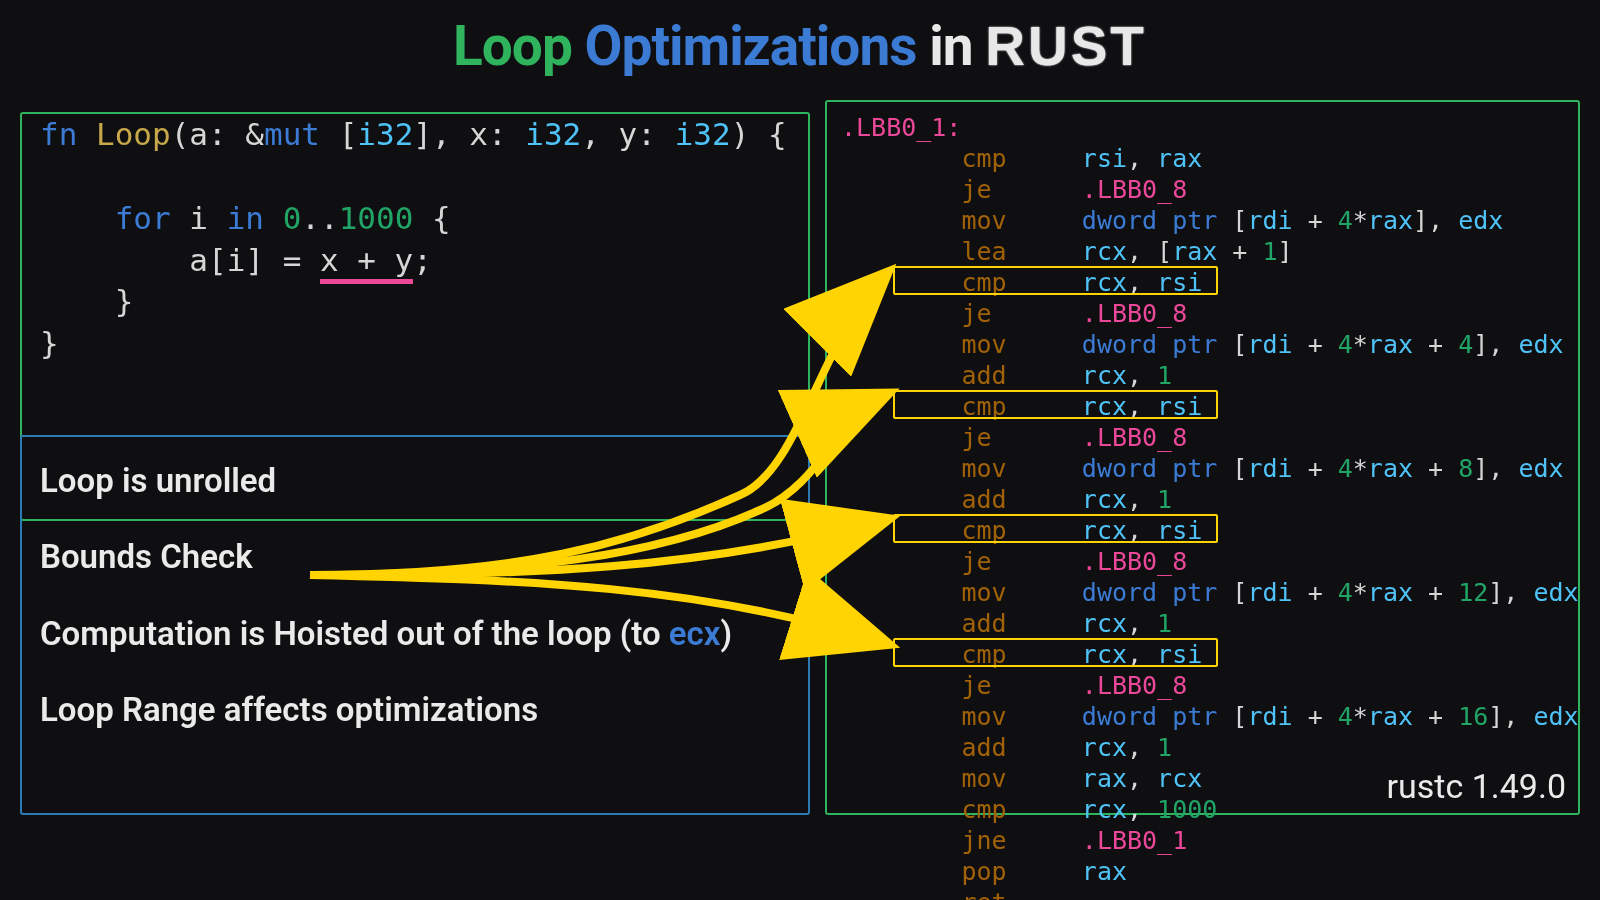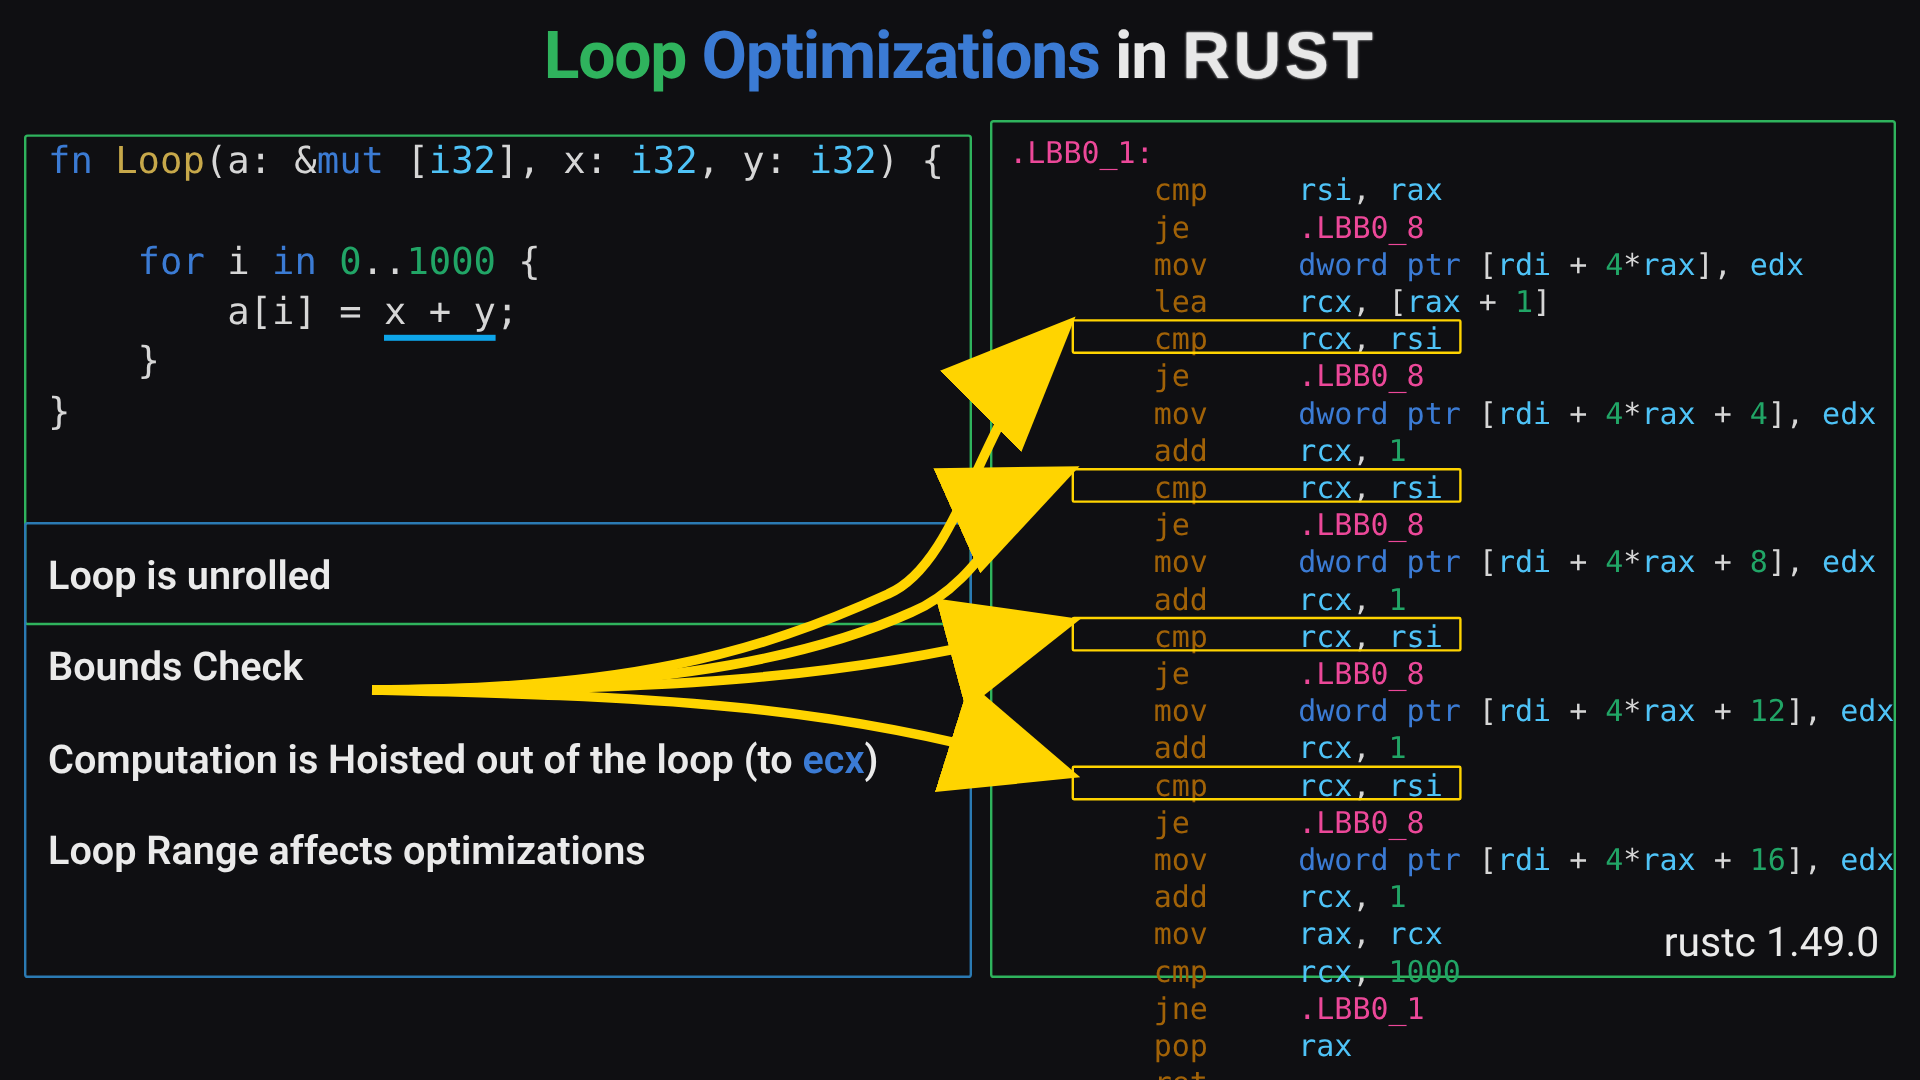--- a/index.html
+++ b/index.html
@@ -69,21 +69,21 @@
     font-size: 31px;
     line-height: 1.35;
     white-space: pre;
     color: #d6d6d6;
   }
   .kw  { color: #3b7bd4; }      
   .ty  { color: #4fc3f7; }      
   .fn  { color: #c7a84a; }      
   .num { color: #21a566; }
   .underline-hl {
-    border-bottom: 5px solid #0ea5e9;
+    border-bottom: 5px solid #ec4899;
     padding-bottom: 1px;
   }
 
   .notes {
     font-size: 33px;
     line-height: 1.22;
     font-weight: 600;
   }
   .note-item { margin-bottom: 36px; }
   .ecx { color: #3b7bd4; }

